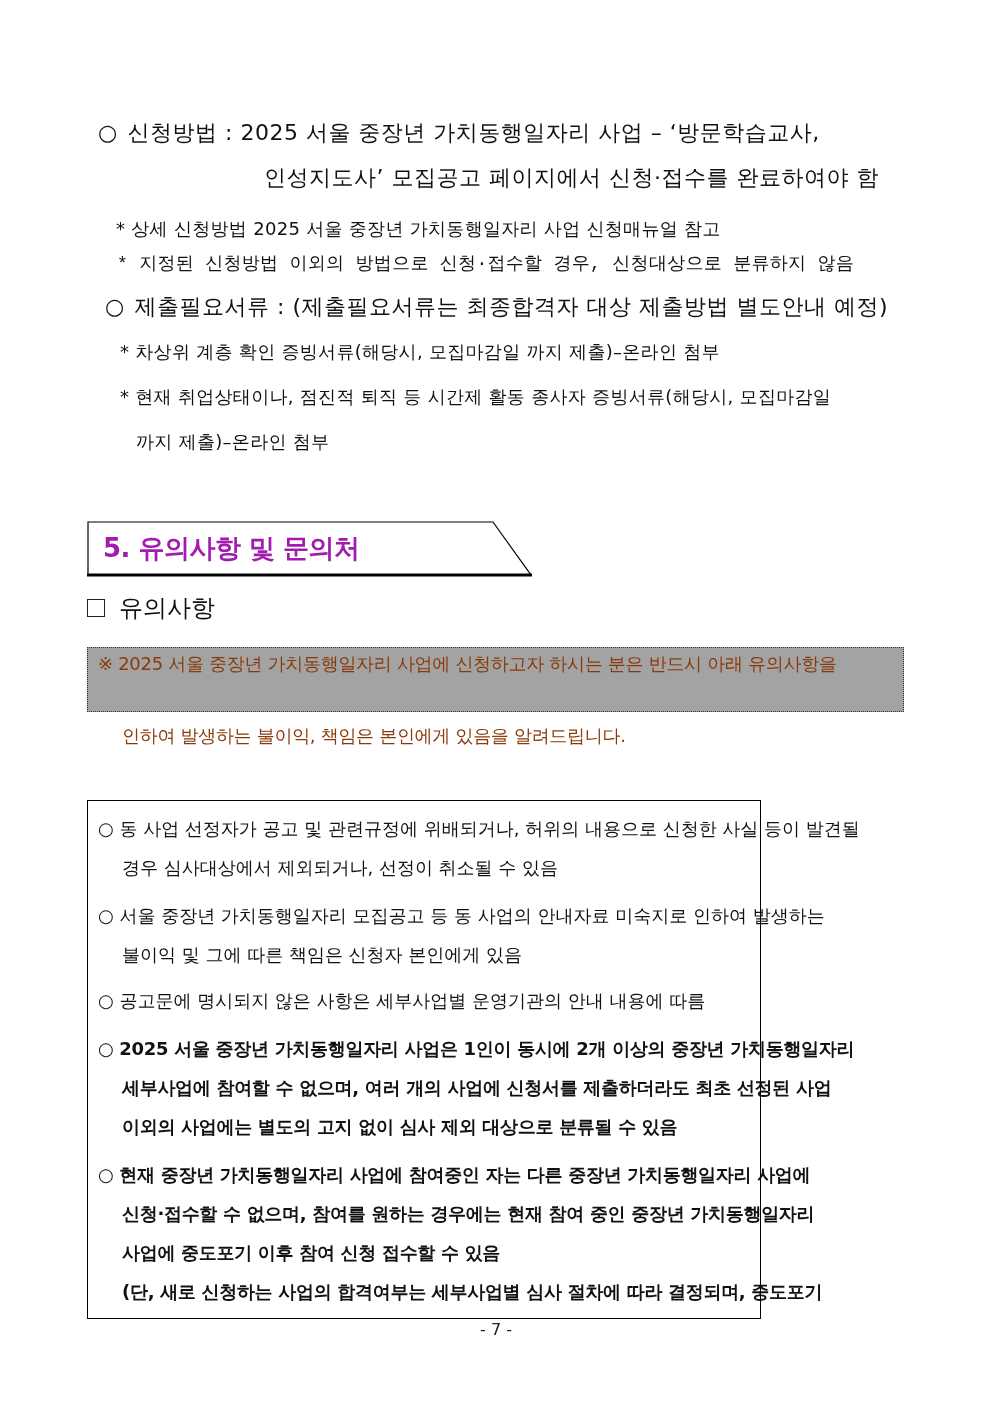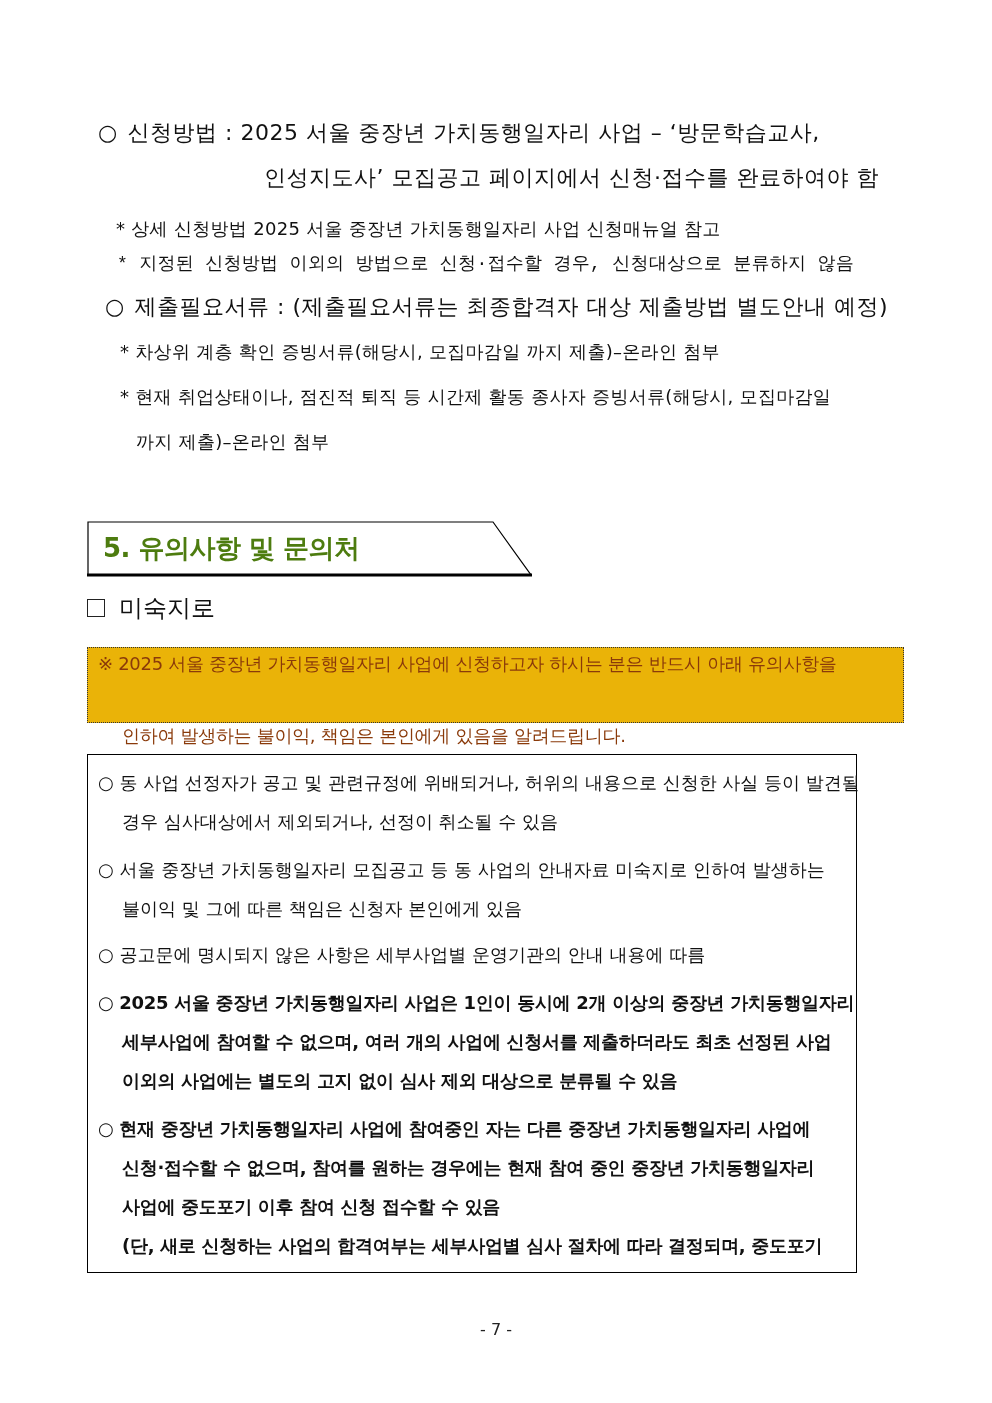--- a/index.html
+++ b/index.html
@@ -30,21 +30,21 @@
       width: 445px;
       height: 55px;
     }
     .section-header svg { position: absolute; left: 0; top: 0; }
     .section-title {
       position: absolute;
       left: 16px;
       top: 10px;
       font-size: 26px;
       font-weight: bold;
-      color: #4d7c0f;
+      color: #a21caf;
       letter-spacing: -0.5px;
     }
 
     .subhead {
       position: absolute;
       left: 87px;
       top: 592px;
       font-size: 24px;
       color: #111;
       display: flex;
@@ -58,39 +58,39 @@
       margin-right: 14px;
       box-sizing: border-box;
     }
 
     
     .notice-box {
       position: absolute;
       left: 87px;
       top: 647px;
       width: 817px;
-      height: 76px;
-      background: #eab308;
+      height: 65px;
+      background: #a3a3a3;
       border: 1.5px dotted #333;
       box-sizing: border-box;
     }
     .notice-line {
       position: absolute;
       font-size: 18px;
       color: #8a3a0a;
       white-space: nowrap;
       letter-spacing: -0.3px;
     }
 
     
     .caution-box {
       position: absolute;
       left: 87px;
-      top: 754px;
-      width: 770px;
+      top: 800px;
+      width: 674px;
       height: 519px;
       border: 1.5px solid #000;
       box-sizing: border-box;
     }
     .caution-line {
       position: absolute;
       font-size: 18px;
       color: #111;
       white-space: nowrap;
     }
@@ -129,21 +129,21 @@
 <div class="section-header">
   <svg width="446" height="56" viewBox="0 0 446 56">
     <polyline points="1,54 1,1 406,1 444,54 1,54" fill="#ffffff" stroke="#000" stroke-width="1.2"></polyline>
     <line x1="0" y1="54" x2="445" y2="54" stroke="#000" stroke-width="3"></line>
   </svg>
   <div class="section-title">5. 유의사항 및 문의처</div>
 </div>
 
 <div class="subhead">
   <span class="checkbox-square"></span>
-  <span>미숙지로</span>
+  <span>유의사항</span>
 </div>
 
 <div class="notice-box">
   <div class="notice-line" style="left:10px; top:4px;">※ 2025 서울 중장년 가치동행일자리 사업에 신청하고자 하시는 분은 반드시 아래 유의사항을</div>
   <div class="notice-line" style="left:34px; top:76px;">인하여 발생하는 불이익, 책임은 본인에게 있음을 알려드립니다.</div>
 </div>
 
 <div class="caution-box">
   <div class="caution-line" style="left:10px; top:16px;">○ 동 사업 선정자가 공고 및 관련규정에 위배되거나, 허위의 내용으로 신청한 사실 등이 발견될</div>
   <div class="caution-line" style="left:10px; top:103px;">○ 서울 중장년 가치동행일자리 모집공고 등 동 사업의 안내자료 미숙지로 인하여 발생하는</div>

